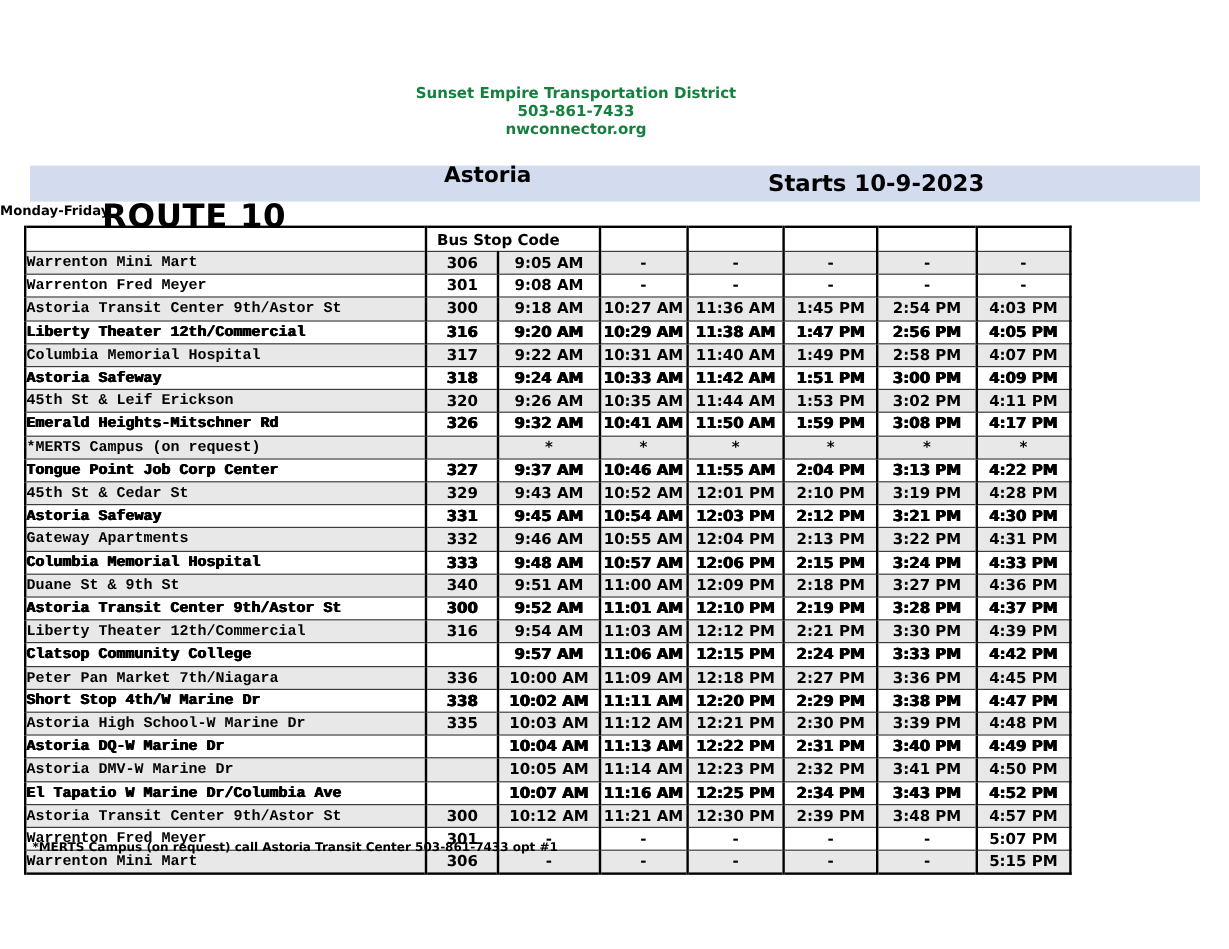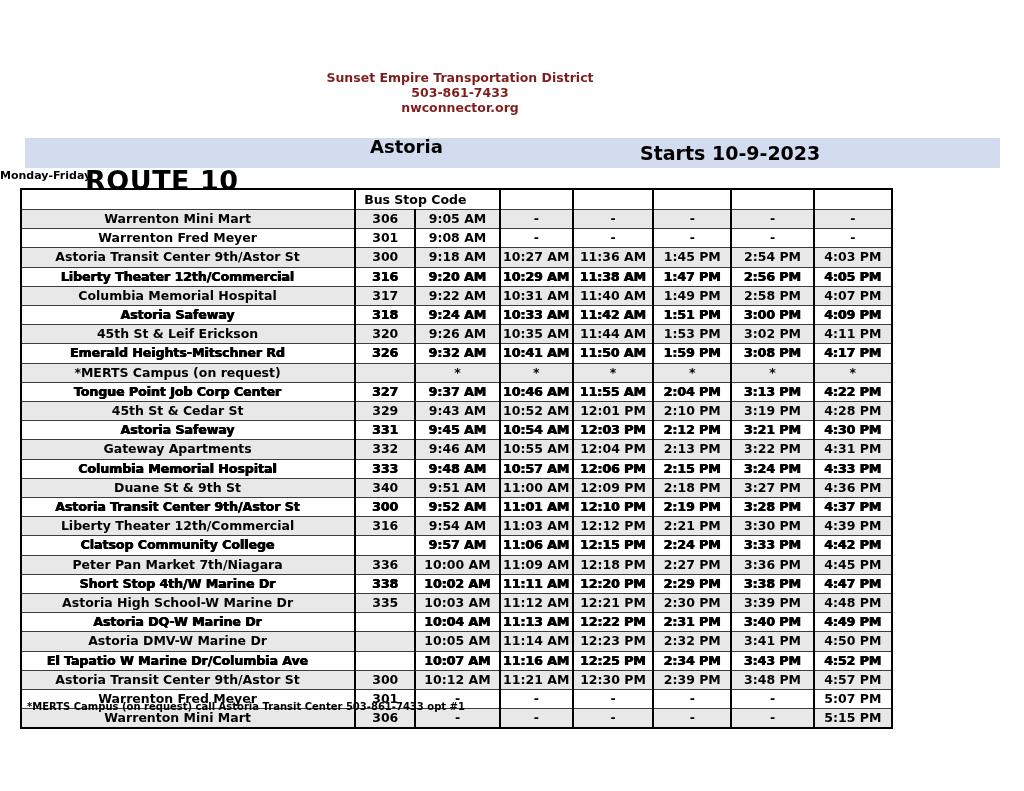--- a/index.html
+++ b/index.html
@@ -4,21 +4,21 @@
 <style>
   html,body{margin:0;padding:0;}
   body{
     width:1024px;height:791px;position:relative;background:#ffffff;
     font-family:"DejaVu Sans","Liberation Sans",sans-serif;color:#000;
     overflow:hidden;
   }
   
   .top-header{
     position:absolute;top:70px;left:0;width:920px;text-align:center;
-    color:#7f1d1d;font-weight:700;font-size:12.5px;line-height:15px;
+    color:#15803d;font-weight:700;font-size:12.5px;line-height:15px;padding-left:20px;
   }
   
   .banner{
     position:absolute;left:25px;top:138px;width:975px;height:30px;
     background:#d3dcef;
   }
   .banner .route{position:absolute;left:60px;top:-2px;font-size:27px;font-weight:900;letter-spacing:0.5px;margin-top:29px;}
   .banner .city{position:absolute;left:345px;top:-2px;font-size:18px;font-weight:900;}
   .banner .starts{position:absolute;left:615px;top:4px;font-size:19px;font-weight:700;}
   .day-label{
@@ -32,21 +32,21 @@
     font-size:12.5px;border:2px solid #000;
   }
   table.schedule th,table.schedule td{
     border-top:1.5px solid #3c3c3c;
     border-left:2px solid #000;
     height:18.2px;padding:0;line-height:18.2px;
     white-space:nowrap;overflow:hidden;font-weight:700;
   }
   table.schedule thead th{height:19px;line-height:19px;background:#fff;text-align:left;font-weight:900;}
   table.schedule thead th.code-hdr{padding-left:8px;}
-  table.schedule td.stop{text-align:center;padding-right:21px;}
+  table.schedule td.stop{text-align:left;padding-right:21px;font-family:Liberation Mono, monospace;}
   table.schedule td.code,table.schedule td.time{text-align:center;}
   table.schedule tbody tr:nth-child(odd){background:#e8e8e8;}
   table.schedule tbody tr:nth-child(even){background:#ffffff;}
   table.schedule tbody tr.heavy{
     font-weight:900;
     text-shadow:0.4px 0 currentColor,-0.4px 0 currentColor;
   }
   .footnote{
     position:absolute;left:27px;top:701px;font-size:10px;font-weight:900;
   }

